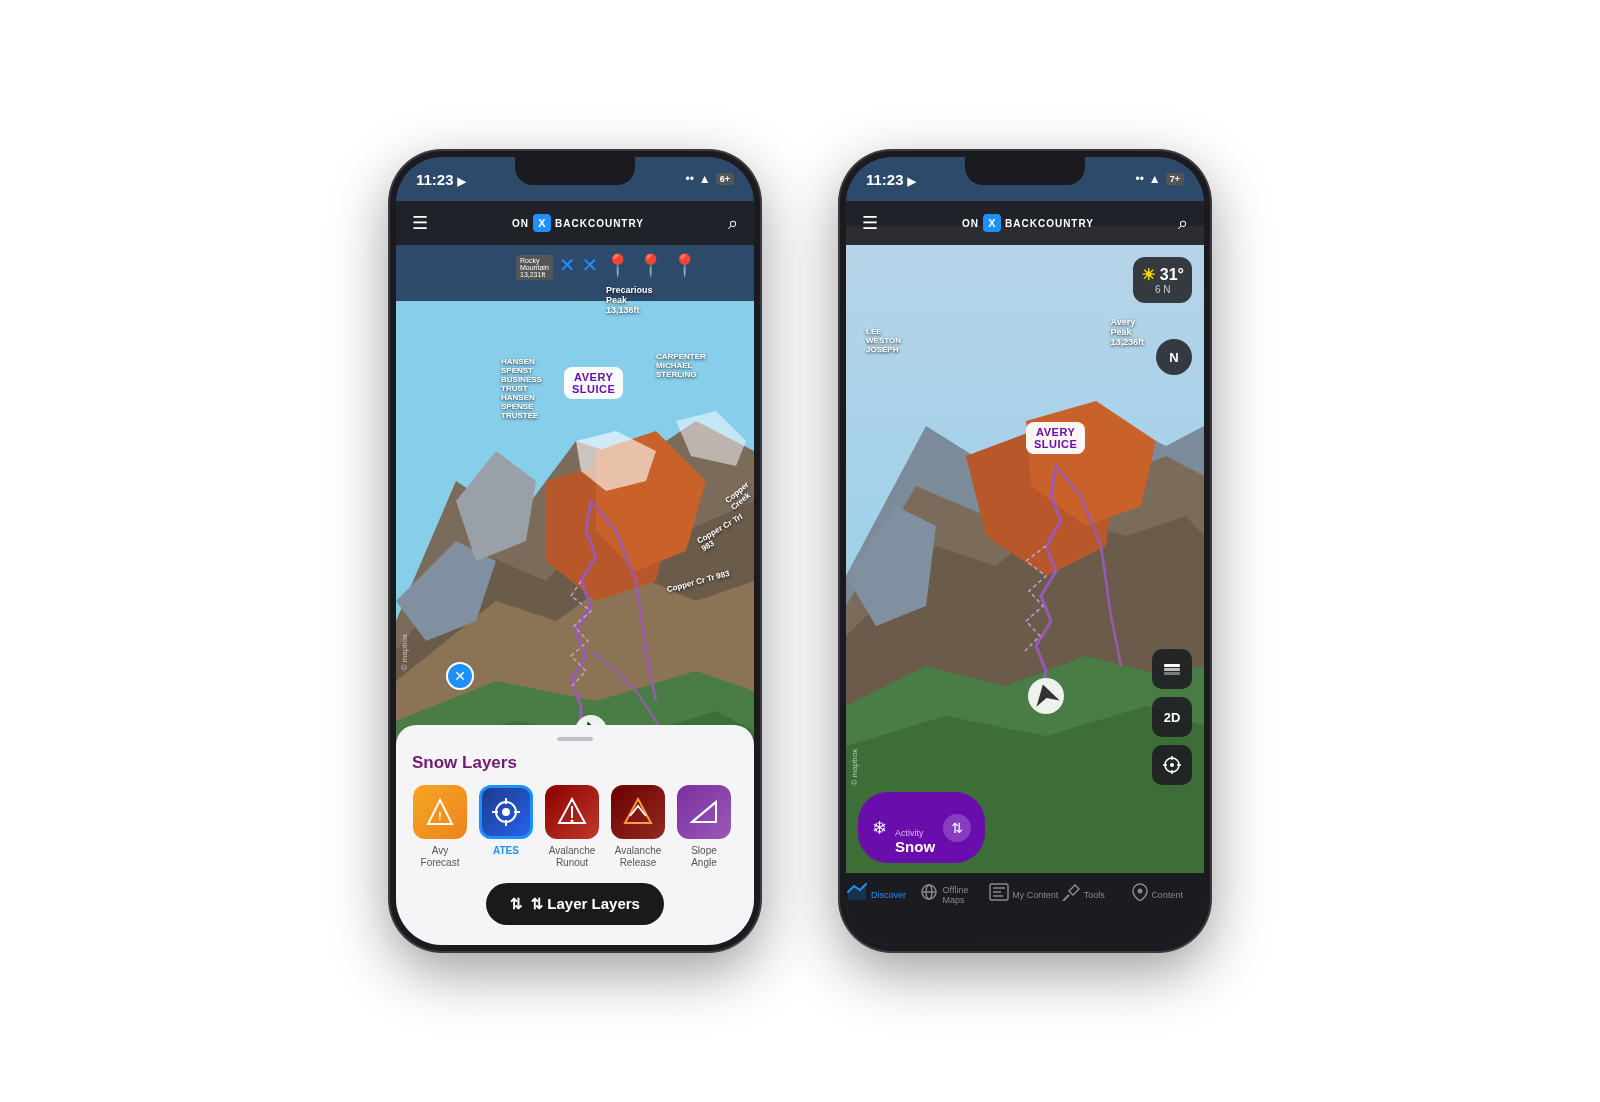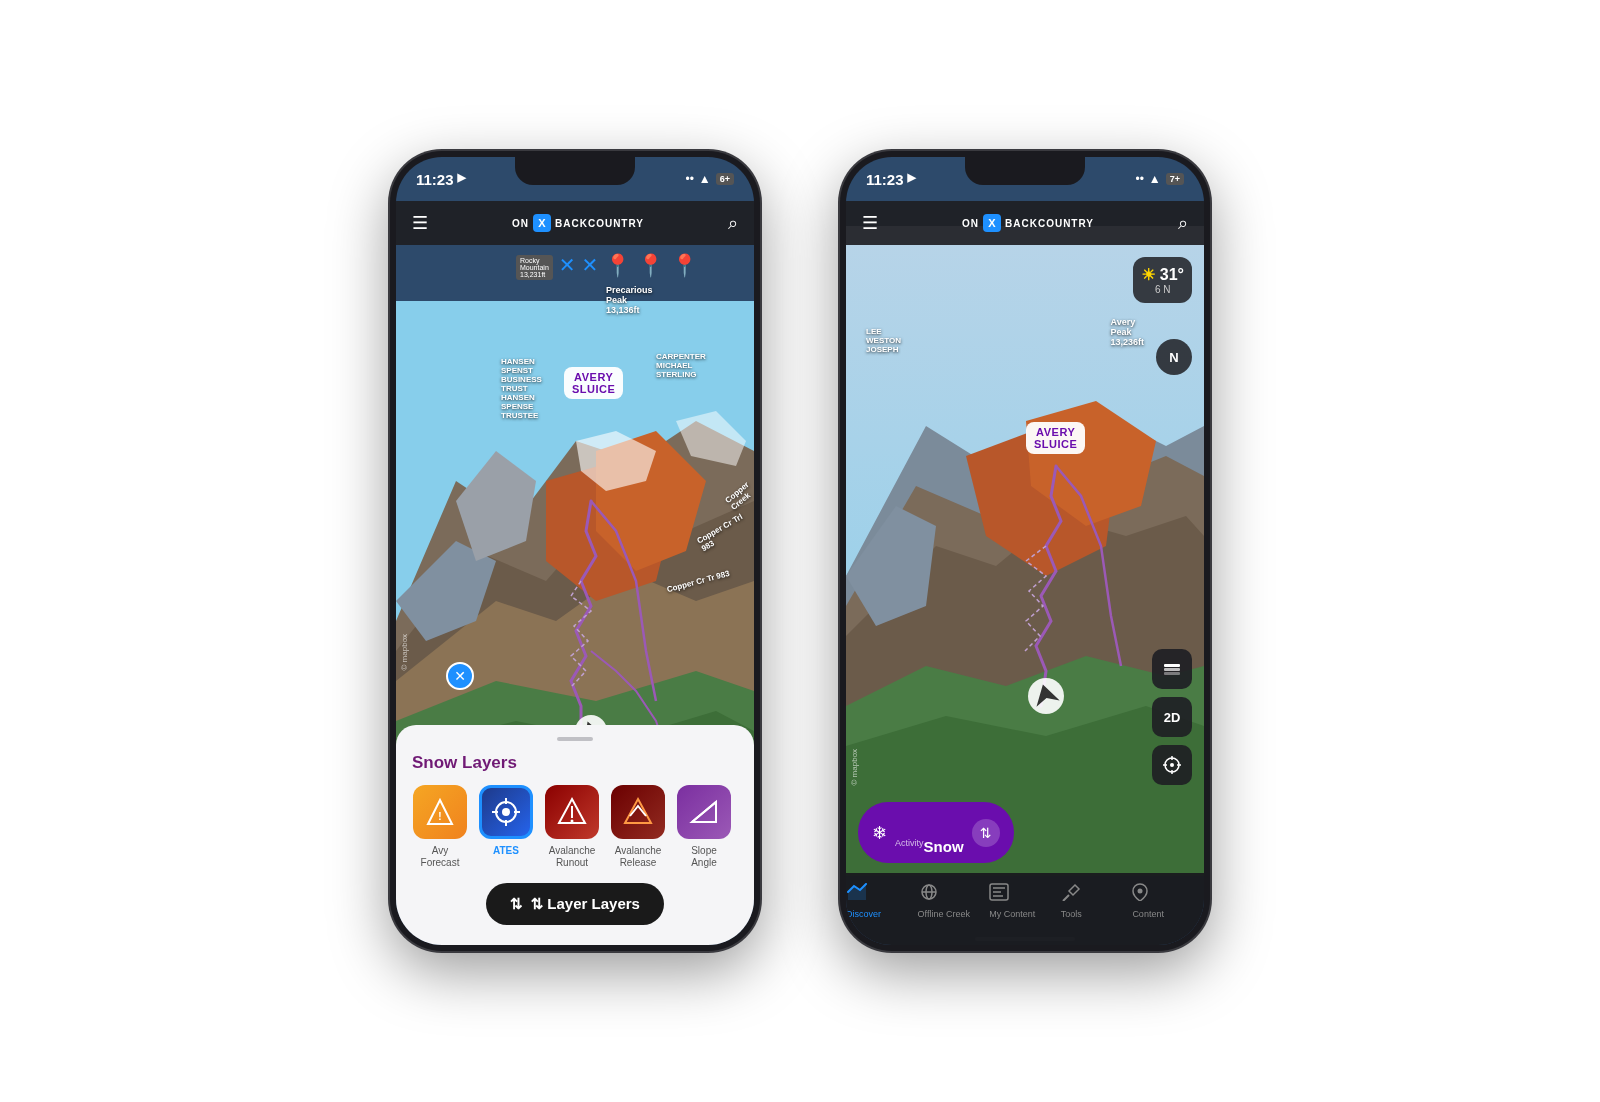--- a/index.html
+++ b/index.html
@@ -83,21 +83,21 @@
       align-items: center;
       justify-content: space-between;
       padding: 0 20px;
       z-index: 50;
     }
     .status-time {
       color: #ffffff;
       font-size: 15px;
       font-weight: 600;
       display: flex;
-      align-items: flex-start;
+      align-items: flex-end;
       gap: 4px;
     }
     .status-icons {
       display: flex;
       align-items: center;
       gap: 5px;
       color: #ffffff;
       font-size: 12px;
     }
     .signal-badge {
@@ -289,21 +289,22 @@
       background: rgba(25,25,30,0.95);
       height: 72px;
       display: flex;
       align-items: flex-start;
       padding-top: 10px;
       z-index: 60;
     }
     .tab-item {
       flex: 1;
       display: flex;
-      flex-direction: column;
+      flex-direction: row;
+      align-items: center;
       gap: 3px;
     }
     .tab-icon {
       font-size: 18px;
       color: #888;
     }
     .tab-icon.active {
       color: #1e90ff;
     }
     .tab-label {
@@ -326,21 +327,21 @@
       align-items: center;
       gap: 8px;
       z-index: 60;
     }
     .activity-icon {
       font-size: 18px;
       color: white;
     }
     .activity-text-wrap {
       display: flex;
-      flex-direction: row;
+      flex-direction: column;
       margin-top: 28px;
     }
     .activity-label {
       font-size: 9px;
       color: rgba(255,255,255,0.7);
     }
     .activity-name {
       font-size: 15px;
       font-weight: 700;
       color: white;
@@ -746,21 +747,21 @@
         <span class="tab-label active">Discover</span>
       </div>
       <div class="tab-item">
         <span class="tab-icon">
           <svg width="22" height="18" viewBox="0 0 22 18">
               <circle cx="11" cy="9" r="7" fill="none" stroke="#888" stroke-width="1.5"></circle>
               <ellipse cx="11" cy="9" rx="3" ry="7" fill="none" stroke="#888" stroke-width="1.5"></ellipse>
               <line x1="4" y1="9" x2="18" y2="9" stroke="#888" stroke-width="1.5"></line>
             </svg>
         </span>
-        <span class="tab-label">Offline Creek</span>
+        <span class="tab-label">Offline Maps</span>
       </div>
       <div class="tab-item">
         <span class="tab-icon">
           <svg width="20" height="18" viewBox="0 0 20 18">
               <rect x="1" y="1" width="18" height="16" rx="2" fill="none" stroke="#888" stroke-width="1.5"></rect>
               <line x1="4" y1="5" x2="16" y2="5" stroke="#888" stroke-width="1.5"></line>
               <line x1="4" y1="9" x2="12" y2="9" stroke="#888" stroke-width="1.5"></line>
               <line x1="4" y1="13" x2="14" y2="13" stroke="#888" stroke-width="1.5"></line>
             </svg>
         </span>

